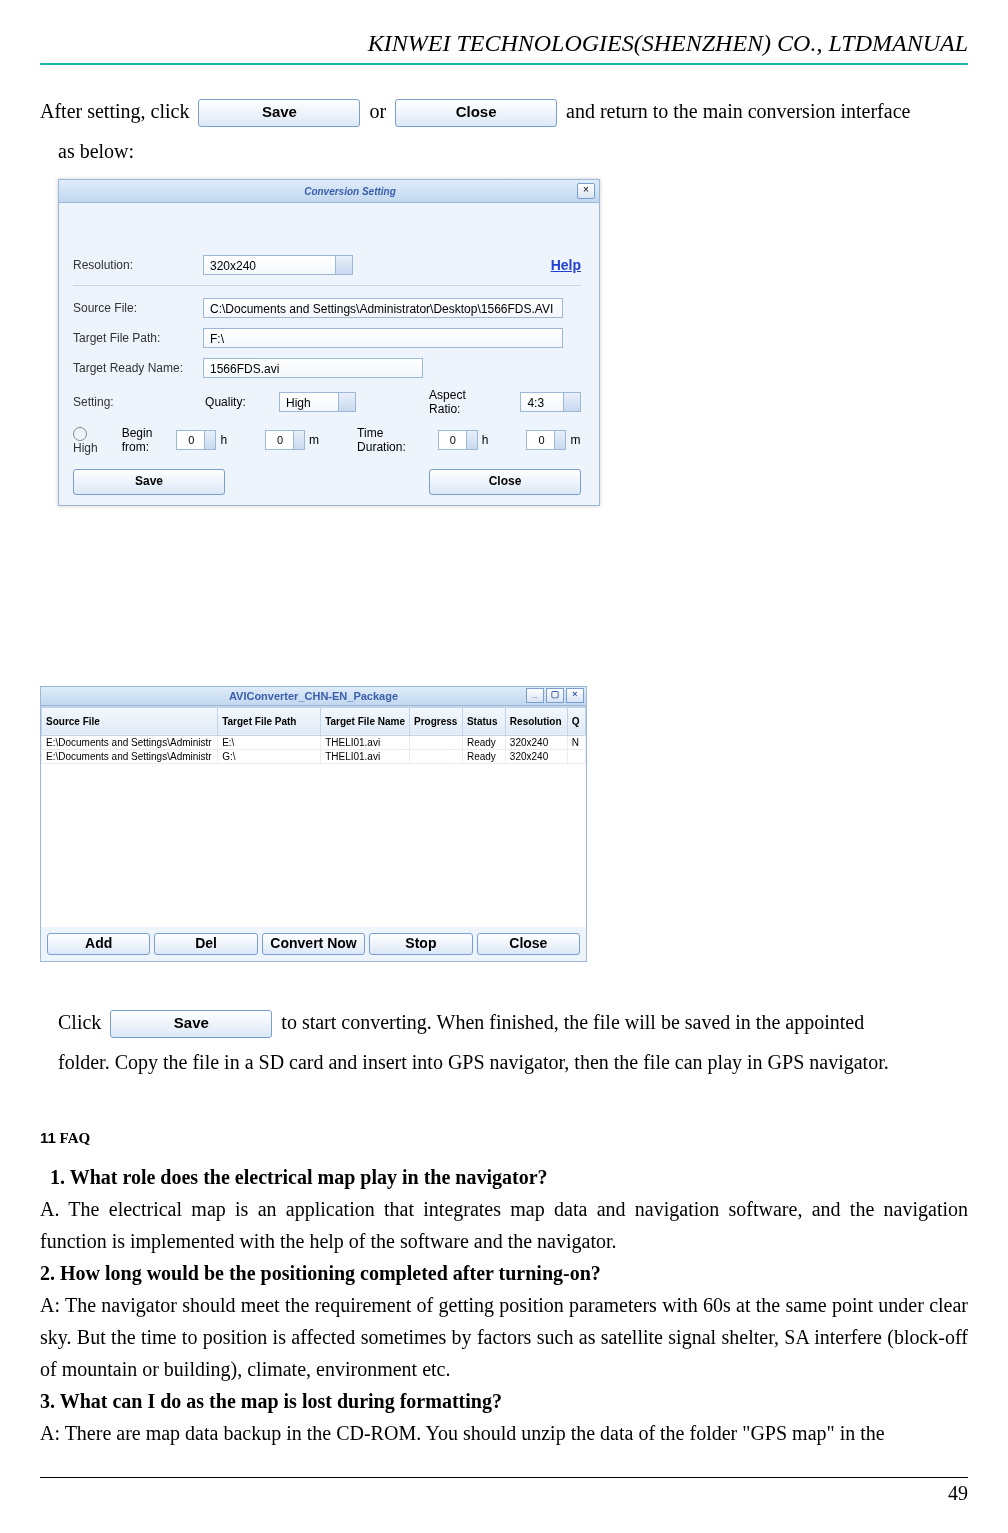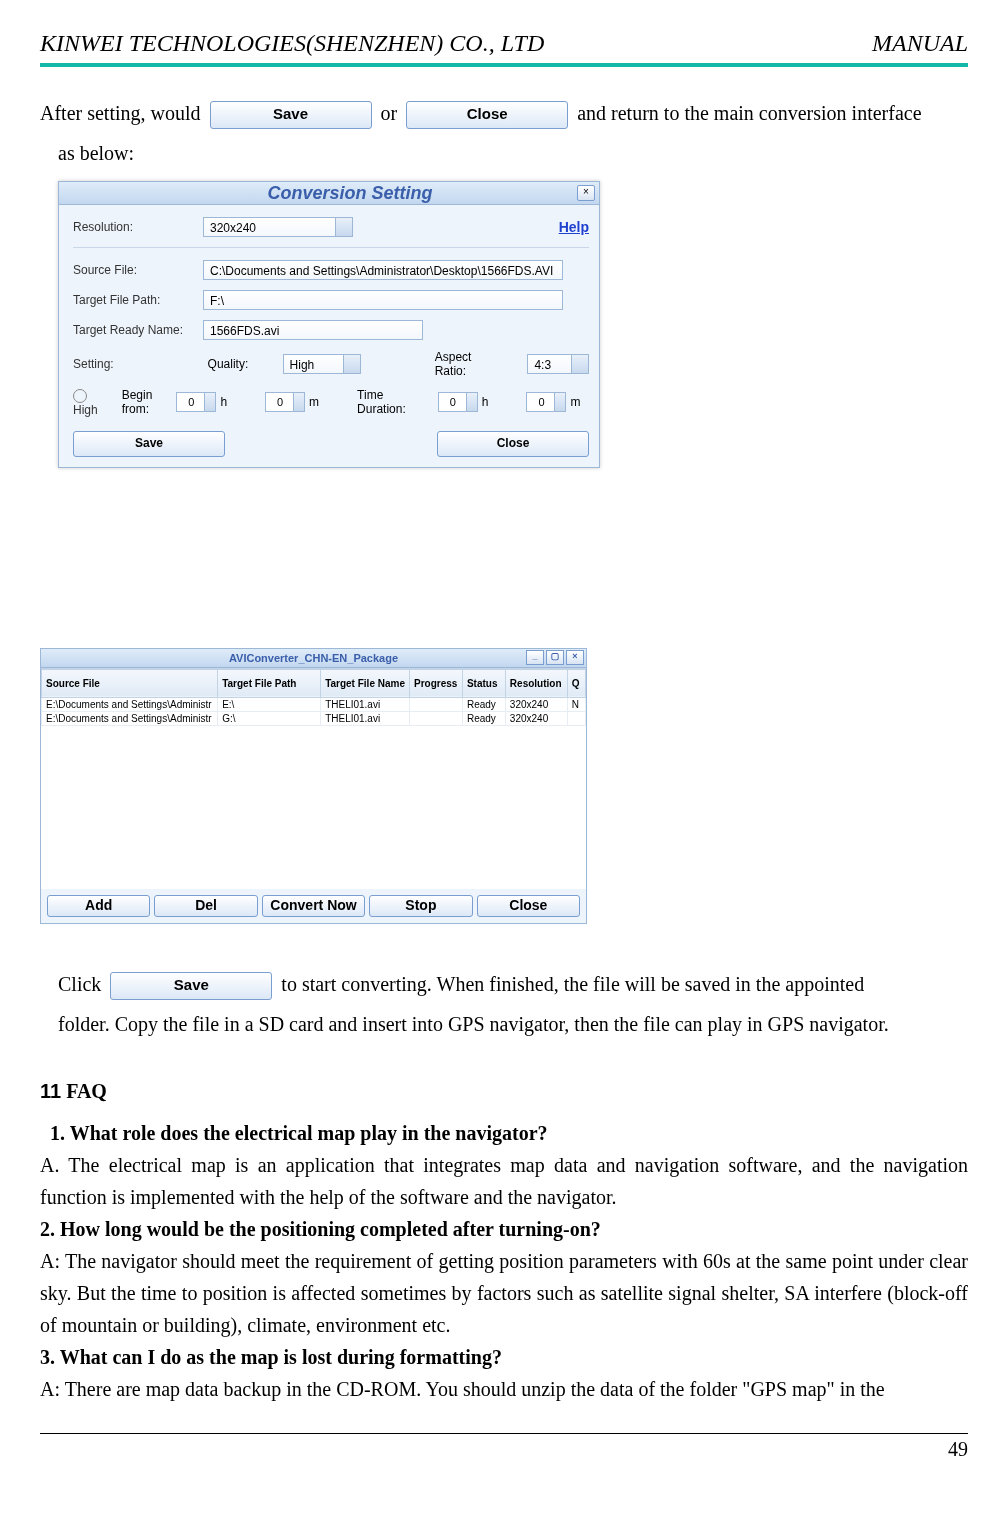--- a/index.html
+++ b/index.html
@@ -9,24 +9,24 @@
     font-family: "Times New Roman", Times, serif;
     color: #000;
     width: 1008px;
   }
   .page {
     padding: 30px 40px 20px 40px;
     box-sizing: border-box;
   }
   .header-line {
     display: flex;
-    justify-content: space-between;
+    justify-content: flex-end;
     font-style: italic;
     font-size: 24px;
-    border-bottom: 4px solid #14b8a6;
+    border-bottom: 2px solid #14b8a6;
     padding-bottom: 6px;
     margin-bottom: 26px;
   }
   .body-text {
     font-size: 20px;
     line-height: 2.0;
   }
   .indent { margin-left: 18px; }
   .inline-btn {
     display: inline-block;
@@ -61,38 +61,39 @@
     border-bottom: 1px solid #9db7d6;
     display: flex;
     align-items: center;
     justify-content: center;
     position: relative;
   }
   .titlebar1 .title {
     color: #3a5eaa;
     font-weight: bold;
     font-style: italic;
-    font-size: 18px;
+    font-size: 10px;
     margin-left: 42px;
   }
   .titlebar1 .closebtn {
     position: absolute;
     right: 4px;
     top: 3px;
     width: 16px;
     height: 14px;
     background: linear-gradient(#fff,#d8e4f2);
     border: 1px solid #7a9ecf;
     border-radius: 2px;
     font-size: 10px;
     line-height: 12px;
     text-align: center;
   }
   .d1body {
-    padding: 12px 10px 10px 14px;
+    padding: 12px 18px 10px 14px;
+    margin-top: 40px;
   }
   .d1row {
     display: flex;
     align-items: center;
     margin-bottom: 10px;
   }
   .d1row label.fld {
     width: 130px;
     color: #333;
   }
@@ -210,23 +211,23 @@
     background: linear-gradient(#fff,#dce8f7);
     border:1px solid #7a9ecf;
     border-radius:3px;
     text-align:center;
     font-size:14px;
     font-weight:bold;
     line-height:18px;
   }
 
   h2.faq {
-    font-size: 20px;
-    font-weight: bold;
-    margin-top: 36px;
+    font-size: 15px;
+    font-weight: bold;
+    margin-top: 47px;
     margin-bottom: 14px;
     font-style: normal;
   }
   .faq-body {
     font-size: 20px;
     line-height: 1.6;
     text-align: justify;
   }
   .faq-body .q { font-weight: bold; }
   .footer {
@@ -241,21 +242,21 @@
 <body>
 
 <div class="page">
 
   <div class="header-line">
     <span>KINWEI TECHNOLOGIES(SHENZHEN) CO., LTD</span>
     <span>MANUAL</span>
   </div>
 
   <div class="body-text">
-    <span>After setting, would </span>
+    <span>After setting, click </span>
     <span class="inline-btn">Save</span>
     <span>or</span>
     <span class="inline-btn">Close</span>
     <span> and return to the main conversion interface</span>
     <div class="indent">as below:</div>
   </div>
 
   <div class="dialog1">
     <div class="titlebar1">
       <span class="title">Conversion Setting</span>

